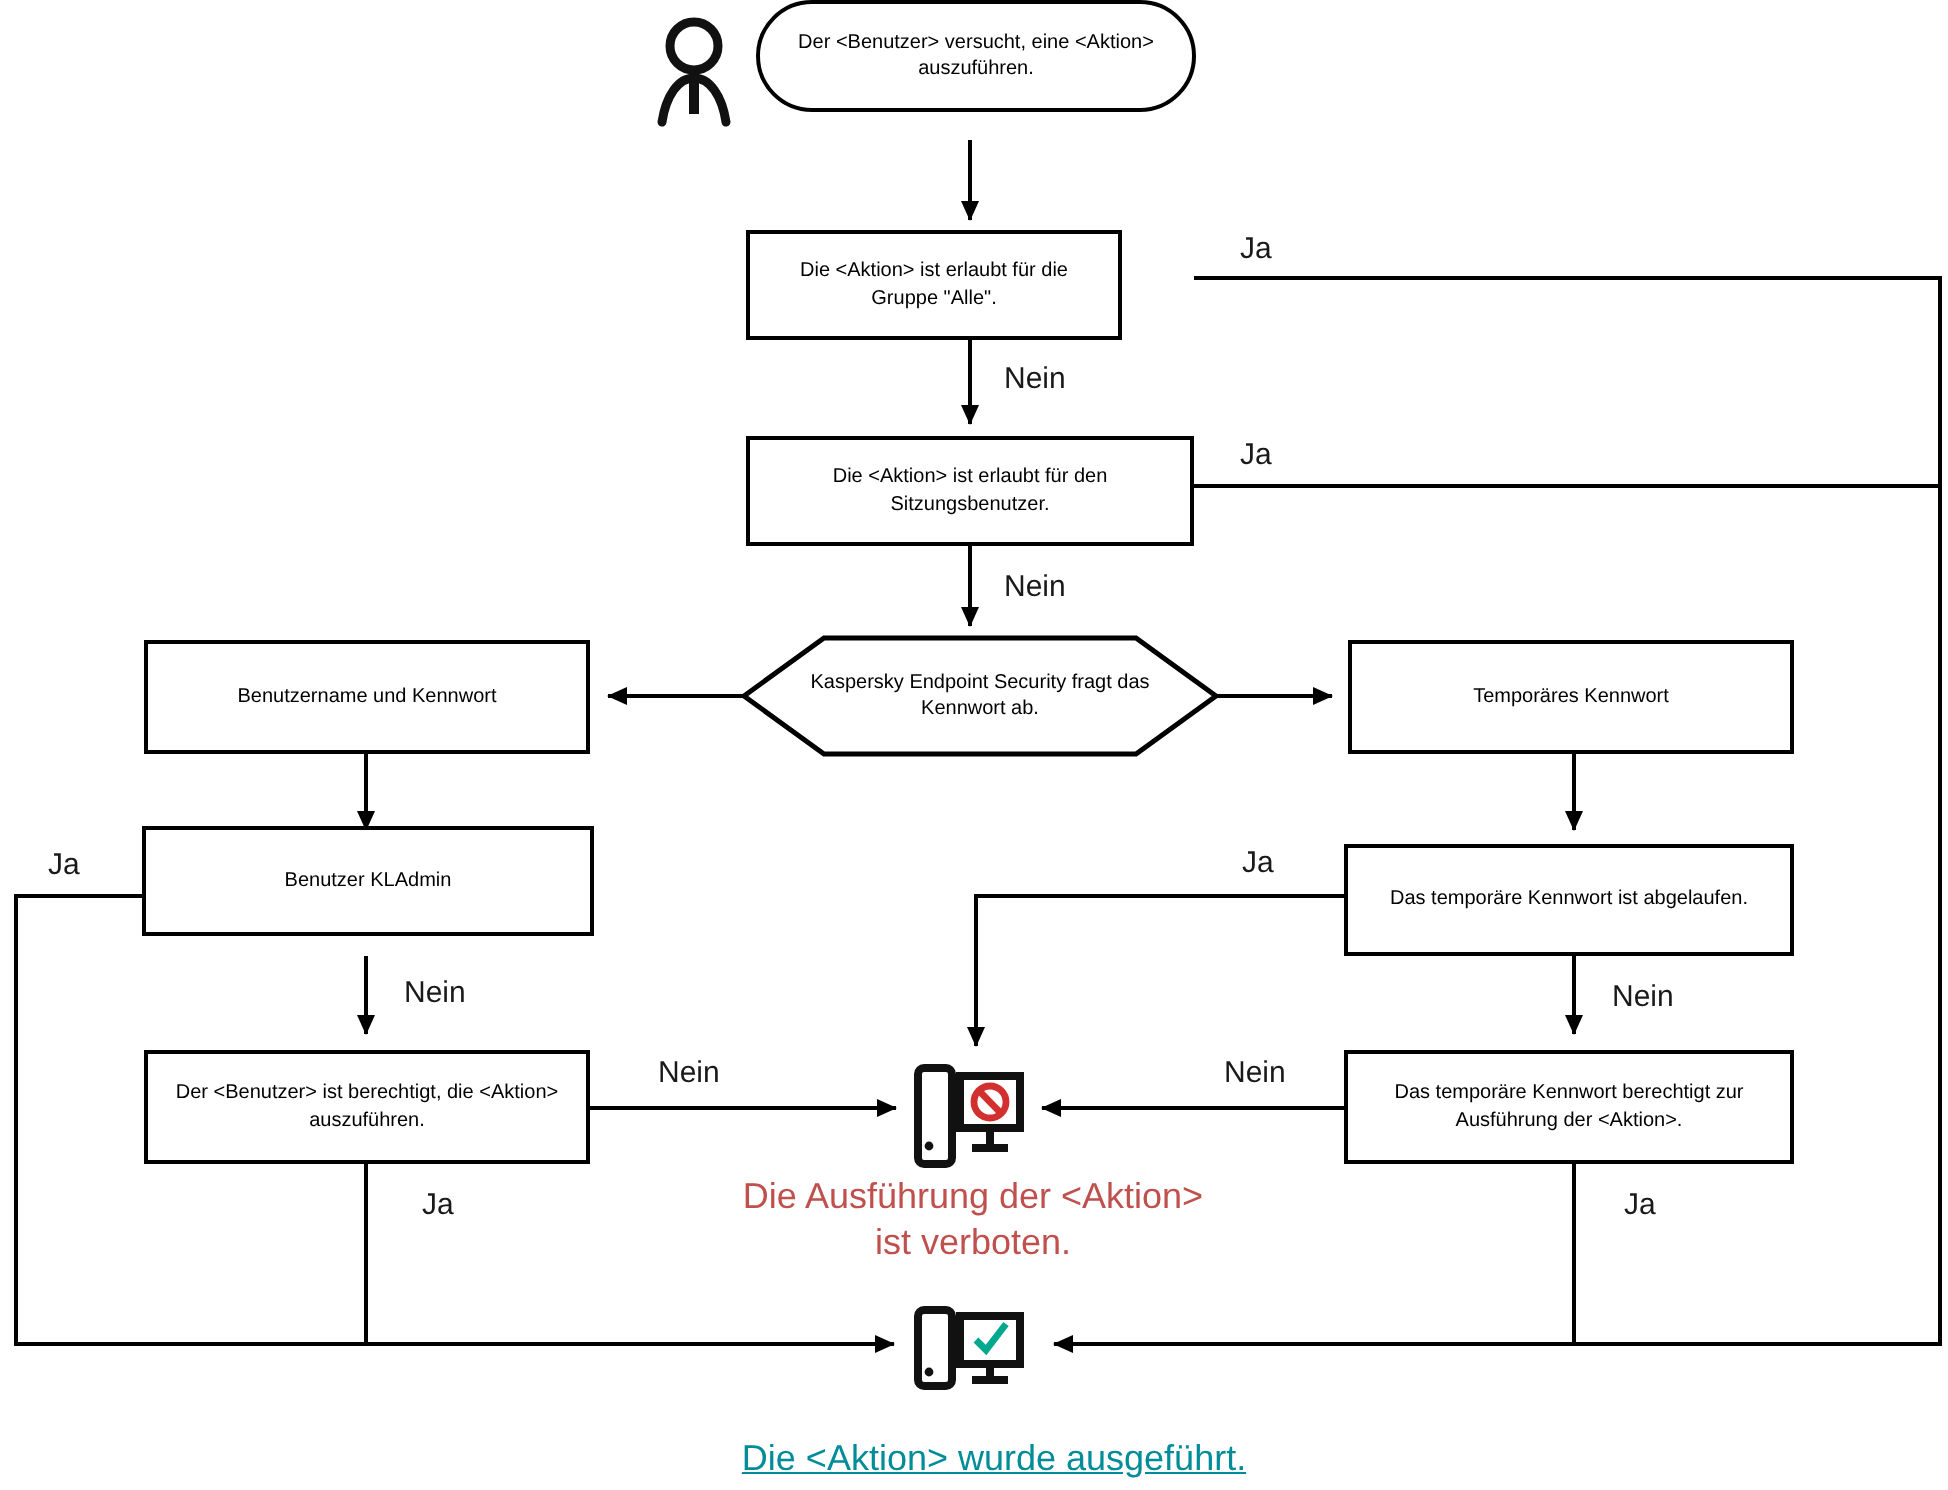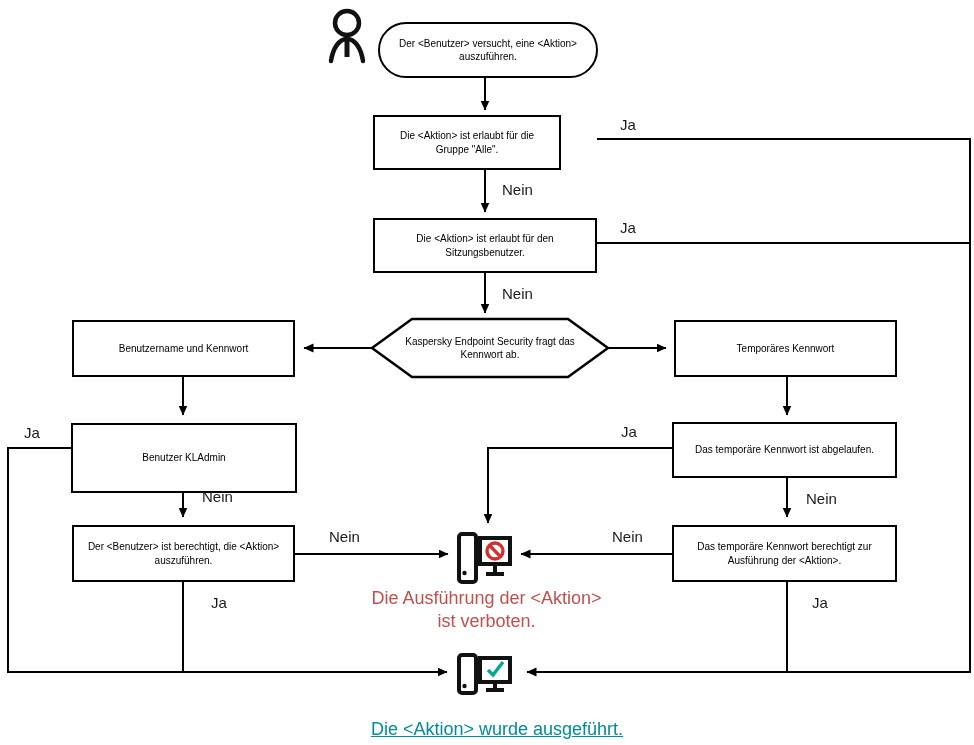--- a/index.html
+++ b/index.html
@@ -53,33 +53,33 @@
     <polygon points="372,348 412,319 568,319 608,348 568,377 412,377" fill="#fff" stroke="#000" stroke-width="2.5"></polygon>
   </svg>
 
   <svg class="icon" style="left:318px;top:4px;" width="58" height="62" viewBox="0 0 58 62">
     <circle cx="29" cy="19" r="12" fill="none" stroke="#111" stroke-width="4.5"></circle>
     <path d="M29 35 C21 35 15 44 13 57" fill="none" stroke="#111" stroke-width="4.5" stroke-linecap="round"></path>
     <path d="M29 35 C37 35 43 44 45 57" fill="none" stroke="#111" stroke-width="4.5" stroke-linecap="round"></path>
     <path d="M29 37 L29 53" stroke="#111" stroke-width="5"></path>
   </svg>
 
-  <div class="node terminator" style="left:378px;top:22px;width:220px;height:56px;">Der &lt;Benutzer&gt; versucht, eine &lt;Aktion&gt; auszuführen.</div>
+  <div class="node terminator" style="left:378px;top:0;width:220px;height:56px;">Der &lt;Benutzer&gt; versucht, eine &lt;Aktion&gt; auszuführen.</div>
 
   <div class="node" style="left:373px;top:115px;width:188px;height:55px;">Die &lt;Aktion&gt; ist erlaubt für die Gruppe "Alle".</div>
 
   <div class="node" style="left:373px;top:218px;width:224px;height:55px;">Die &lt;Aktion&gt; ist erlaubt für den Sitzungsbenutzer.</div>
 
   <div class="hex-text" style="left:387px;top:321px;width:206px;height:54px;">Kaspersky Endpoint Security fragt das Kennwort ab.</div>
 
   <div class="node" style="left:72px;top:320px;width:223px;height:57px;">Benutzername und Kennwort</div>
 
   <div class="node" style="left:674px;top:320px;width:223px;height:57px;">Temporäres Kennwort</div>
 
-  <div class="node" style="left:71px;top:423px;width:226px;height:70px;text-align:right;">Benutzer KLAdmin</div>
+  <div class="node" style="left:71px;top:413px;width:226px;height:55px;text-align:right;">Benutzer KLAdmin</div>
 
   <div class="node" style="left:72px;top:525px;width:223px;height:57px;">Der &lt;Benutzer&gt; ist berechtigt, die &lt;Aktion&gt; auszuführen.</div>
 
   <div class="node" style="left:672px;top:422px;width:225px;height:56px;">Das temporäre Kennwort ist abgelaufen.</div>
 
   <div class="node" style="left:672px;top:525px;width:225px;height:57px;">Das temporäre Kennwort berechtigt zur Ausführung der &lt;Aktion&gt;.</div>
 
   <span class="edge-label" style="left:620px;top:116px;">Ja</span>
   <span class="edge-label" style="left:502px;top:181px;">Nein</span>
   <span class="edge-label" style="left:620px;top:219px;">Ja</span>

